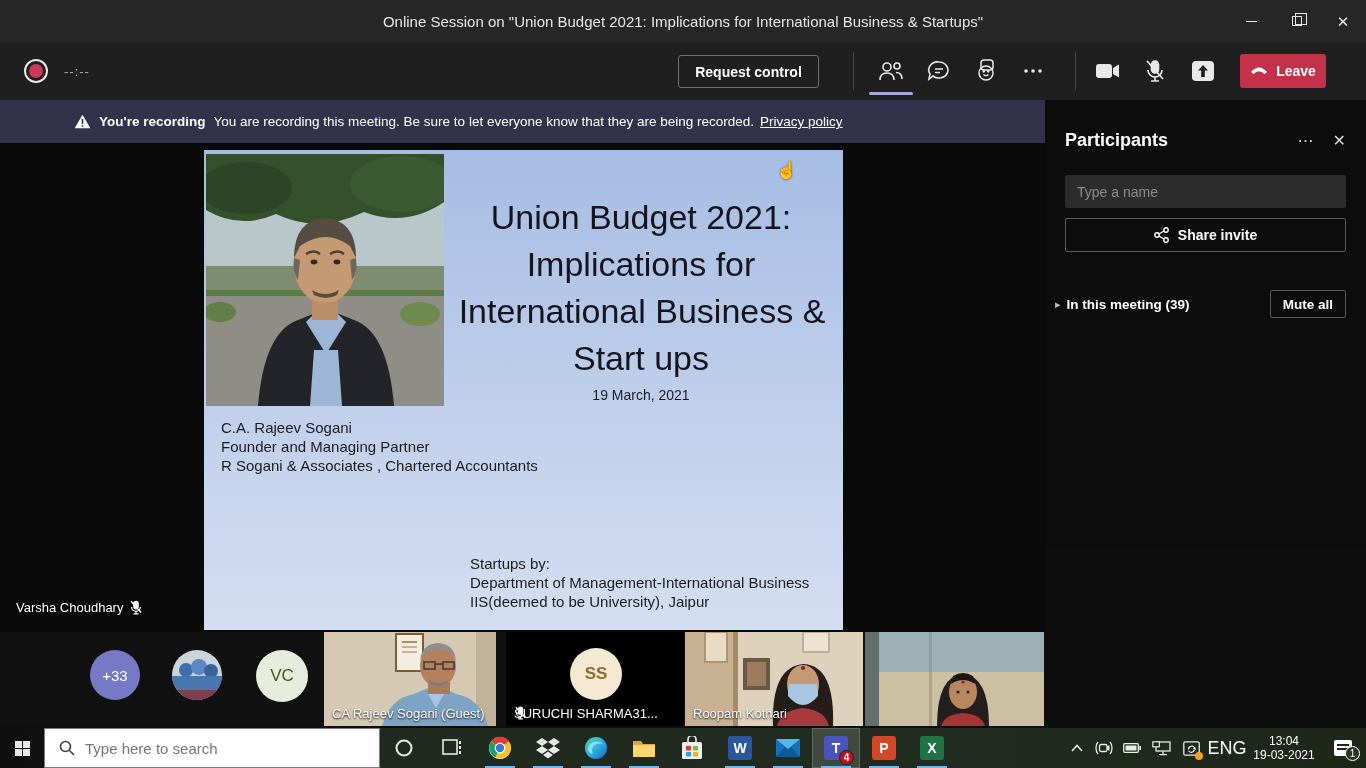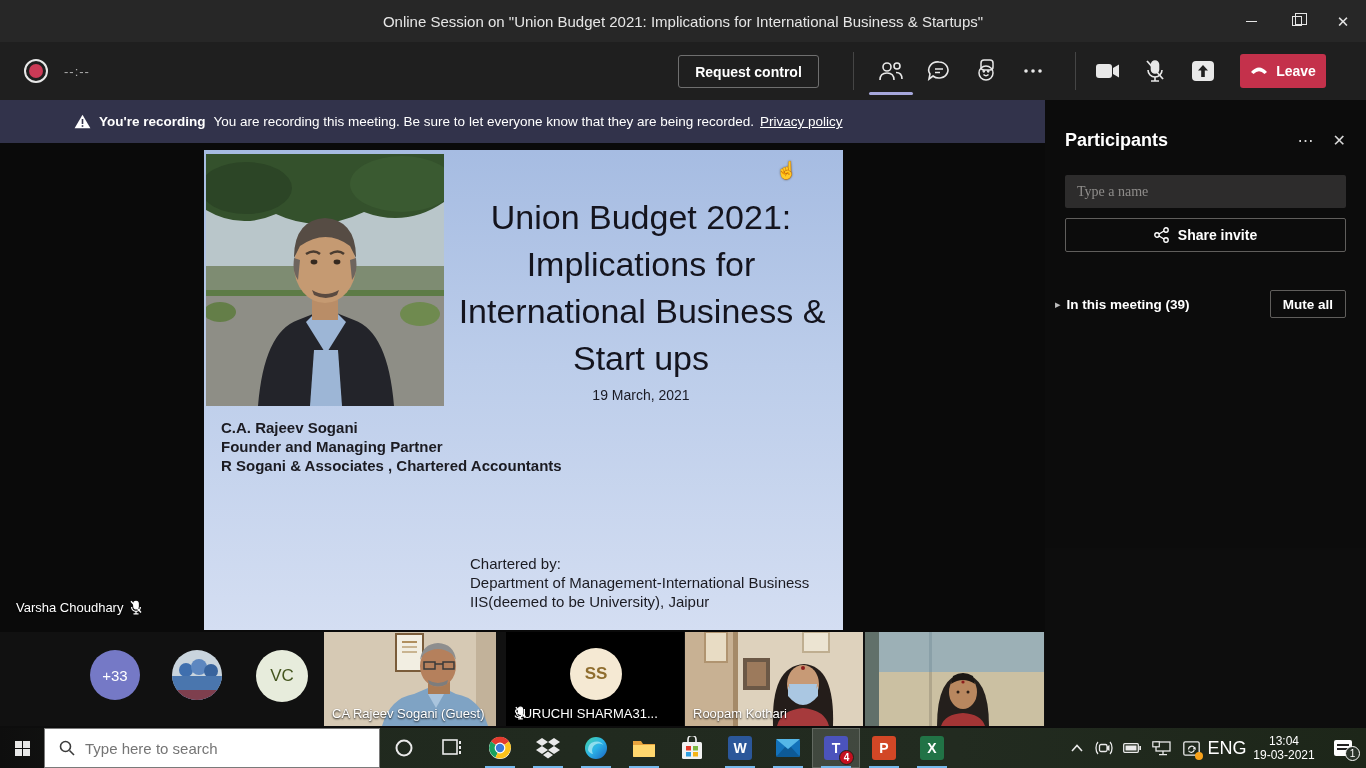--- a/index.html
+++ b/index.html
@@ -35,21 +35,21 @@
   .banner-msg { font-size:13.5px; margin-left:8px; white-space:nowrap; }
   .banner-link { font-size:13.5px; margin-left:6px; color:#fff; text-decoration:underline; white-space:nowrap; }
   .btn-dismiss { position:absolute; right:10px; top:6px; width:95px; height:31px; background:transparent; border:1px solid #8d8fa6; border-radius:2px; color:#fff; font-size:14px; font-family:"Liberation Sans",sans-serif;margin-top:44px; }
 
   
   .stage { position:absolute; left:0; top:143px; width:1045px; height:489px; background:#0a0a0a; }
   .slide { position:absolute; left:204px; top:7px; width:639px; height:480px; background:linear-gradient(180deg,#a6bce2 0%,#bccdea 45%,#d4def2 100%); }
   .slide-photo { position:absolute; left:2px; top:4px; width:238px; height:252px; }
   .slide-title { position:absolute; left:238px; top:44px; width:398px; text-align:center; color:#14141e; font-size:34px; line-height:47px; }
   .slide-date { position:absolute; left:238px; top:237px; width:398px; text-align:center; color:#1a1a24; font-size:14px; }
-  .slide-presenter { position:absolute; left:17px; top:268px; color:#1b1b22; font-size:15px; line-height:19px;font-weight:bold; }
+  .slide-presenter { position:absolute; left:17px; top:268px; color:#1b1b22; font-size:15px; line-height:19px; }
   .slide-org { position:absolute; left:266px; top:404px; color:#1b1b22; font-size:15px; line-height:19px; }
   .slide-cursor { position:absolute; left:572px; top:10px; color:#fff; font-size:17px; text-shadow:0 0 2px #555; }
   .pinned-label { position:absolute; left:16px; top:457px; display:flex; align-items:center; gap:6px; color:#fff; font-size:13px; text-shadow:0 1px 2px rgba(0,0,0,.9); }
 
   
   .filmstrip { position:absolute; left:0; top:632px; width:1045px; height:94px; background:#111; }
   .bubble { position:absolute; top:18px; border-radius:50%; display:flex; align-items:center; justify-content:center; font-weight:400; }
   .bubble-overflow { left:90px; width:50px; height:50px; background:#7579c6; color:#fff; font-size:15px; }
   .bubble-avatar { left:172px; width:50px; height:50px; overflow:hidden; }
   .bubble-vc { left:256px; width:52px; height:52px; background:#e7ecdc; color:#44551f; font-size:17px; }
@@ -57,21 +57,21 @@
   .tile svg { position:absolute; left:0; top:0; }
   .tile-label { position:absolute; left:8px; bottom:5px; display:flex; align-items:center; gap:5px; color:#fff; font-size:13px; text-shadow:0 1px 2px rgba(0,0,0,.95); white-space:nowrap; }
   .ss-circle { position:absolute; left:64px; top:16px; width:52px; height:52px; border-radius:50%; background:#f5e9d3; color:#8f6d2e; font-size:17px; font-weight:700; display:flex; align-items:center; justify-content:center; }
 
   
   .panel { position:absolute; left:1045px; top:100px; width:321px; height:448px; background:#0c0c0c; padding:30px 20px 0 20px; }
   .panel-head { display:flex; align-items:center; }
   .panel-title { color:#fff; font-size:18px; font-weight:700; flex:1; }
   .panel-more { color:#d8d8d8; font-size:16px; letter-spacing:1px; margin-right:18px; }
   .panel-close { color:#d8d8d8; font-size:16px; }
-  .panel-search { margin-top:24px; width:281px; height:33px; background:#2d2c2c; border:none; border-radius:2px; color:#d0d0d0; font-size:14px; padding:5px 12px; font-family:Liberation Serif, serif; }
+  .panel-search { margin-top:24px; width:281px; height:33px; background:#2d2c2c; border:none; border-radius:2px; color:#d0d0d0; font-size:14px; padding:5px 12px; font-family:Liberation Sans, sans-serif; }
   .panel-search::placeholder { color:#8f8d8b; }
   .btn-share-invite { margin-top:10px; width:281px; height:34px; background:transparent; border:1px solid #605e5c; border-radius:2px; color:#fff; font-size:14px; font-weight:700; display:flex; align-items:center; justify-content:center; gap:9px; font-family:"Liberation Sans",sans-serif; }
   .meeting-row { margin-top:38px; display:flex; align-items:center; }
   .meeting-caret { color:#bdbdbd; font-size:11px; margin-left:-10px; margin-right:6px; }
   .meeting-label { color:#fff; font-size:13.5px; font-weight:700; flex:1; }
   .btn-muteall { width:76px; height:28px; background:transparent; border:1px solid #605e5c; border-radius:2px; color:#fff; font-size:13.5px; font-weight:700; font-family:"Liberation Sans",sans-serif; }
 
   
   .taskbar { position:absolute; left:0; top:728px; width:1366px; height:40px; background:linear-gradient(90deg,#0e0e0e 0%,#121311 6%,#20291e 16%,#222b20 70%,#1d2619 100%); display:flex; }
   .tb-start { width:44px; height:40px; display:flex; align-items:center; justify-content:center; }
@@ -240,21 +240,21 @@
         <div style="margin-left:-60px; width:520px;">International Business &amp;</div>
         <div>Start ups</div>
       </div>
       <div class="slide-date">19 March, 2021</div>
       <div class="slide-presenter">
         <div>C.A. Rajeev Sogani</div>
         <div>Founder and Managing Partner</div>
         <div>R Sogani &amp; Associates , Chartered Accountants</div>
       </div>
       <div class="slide-org">
-        <div>Chartered by:</div>
+        <div>Startups by:</div>
         <div>Department of Management-International Business</div>
         <div>IIS(deemed to be University), Jaipur</div>
       </div>
       <div class="slide-cursor">☝</div>
     </div>
     <div class="pinned-label">
       <span>Varsha Choudhary</span>
       <svg width="14" height="15" viewBox="0 0 22 24">
           <g fill="none" stroke="#fff" stroke-width="2">
             <rect x="7.5" y="2" width="7" height="12" rx="3.5" fill="#fff"></rect>

